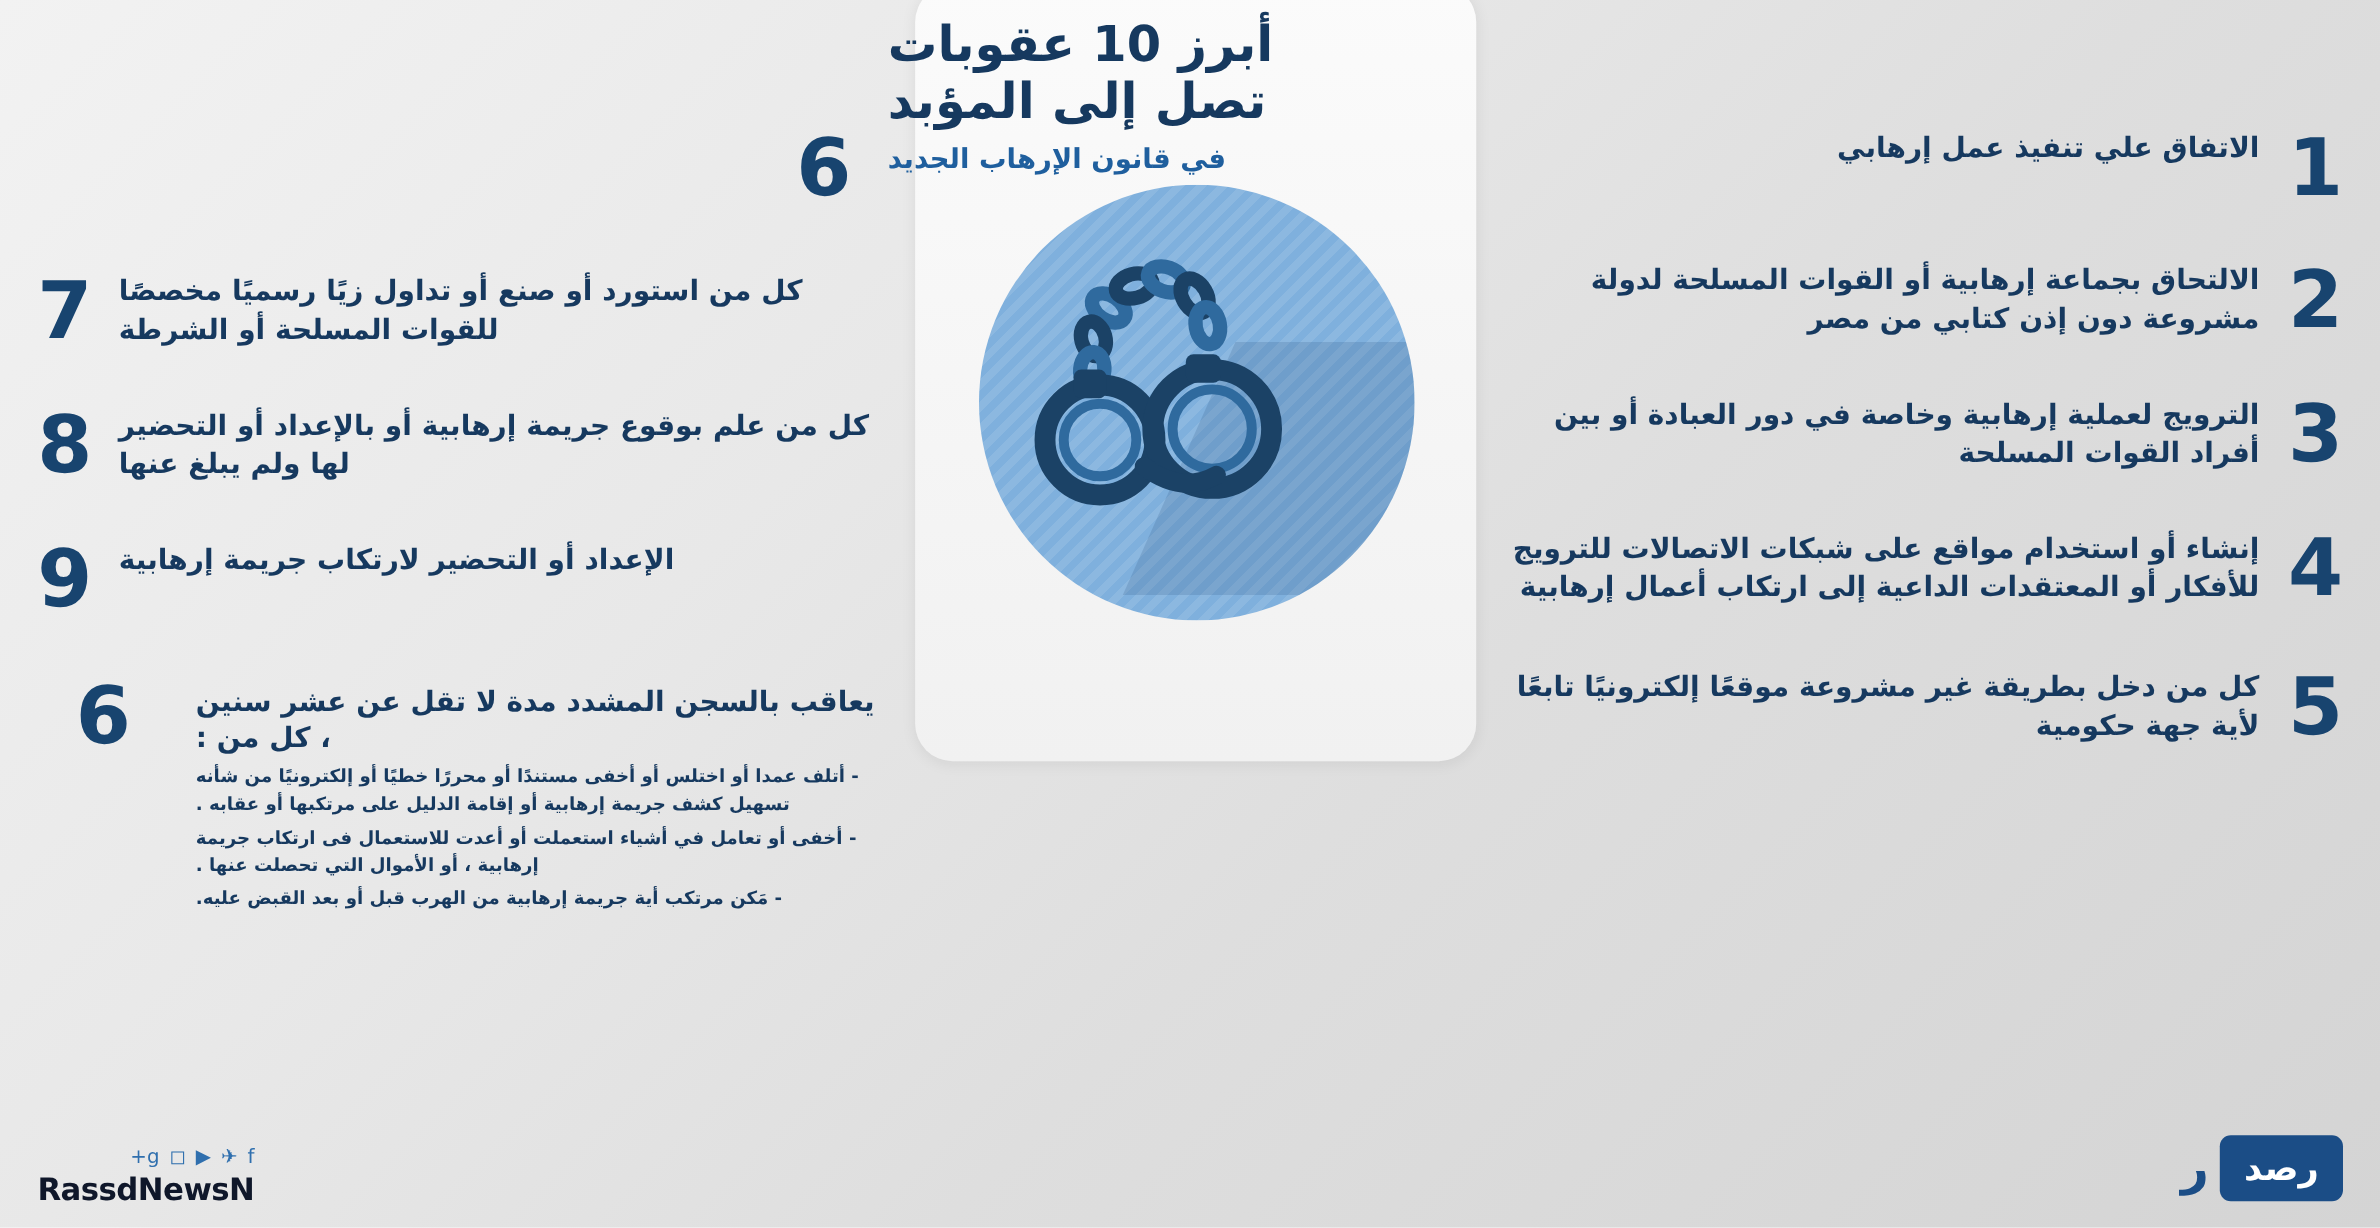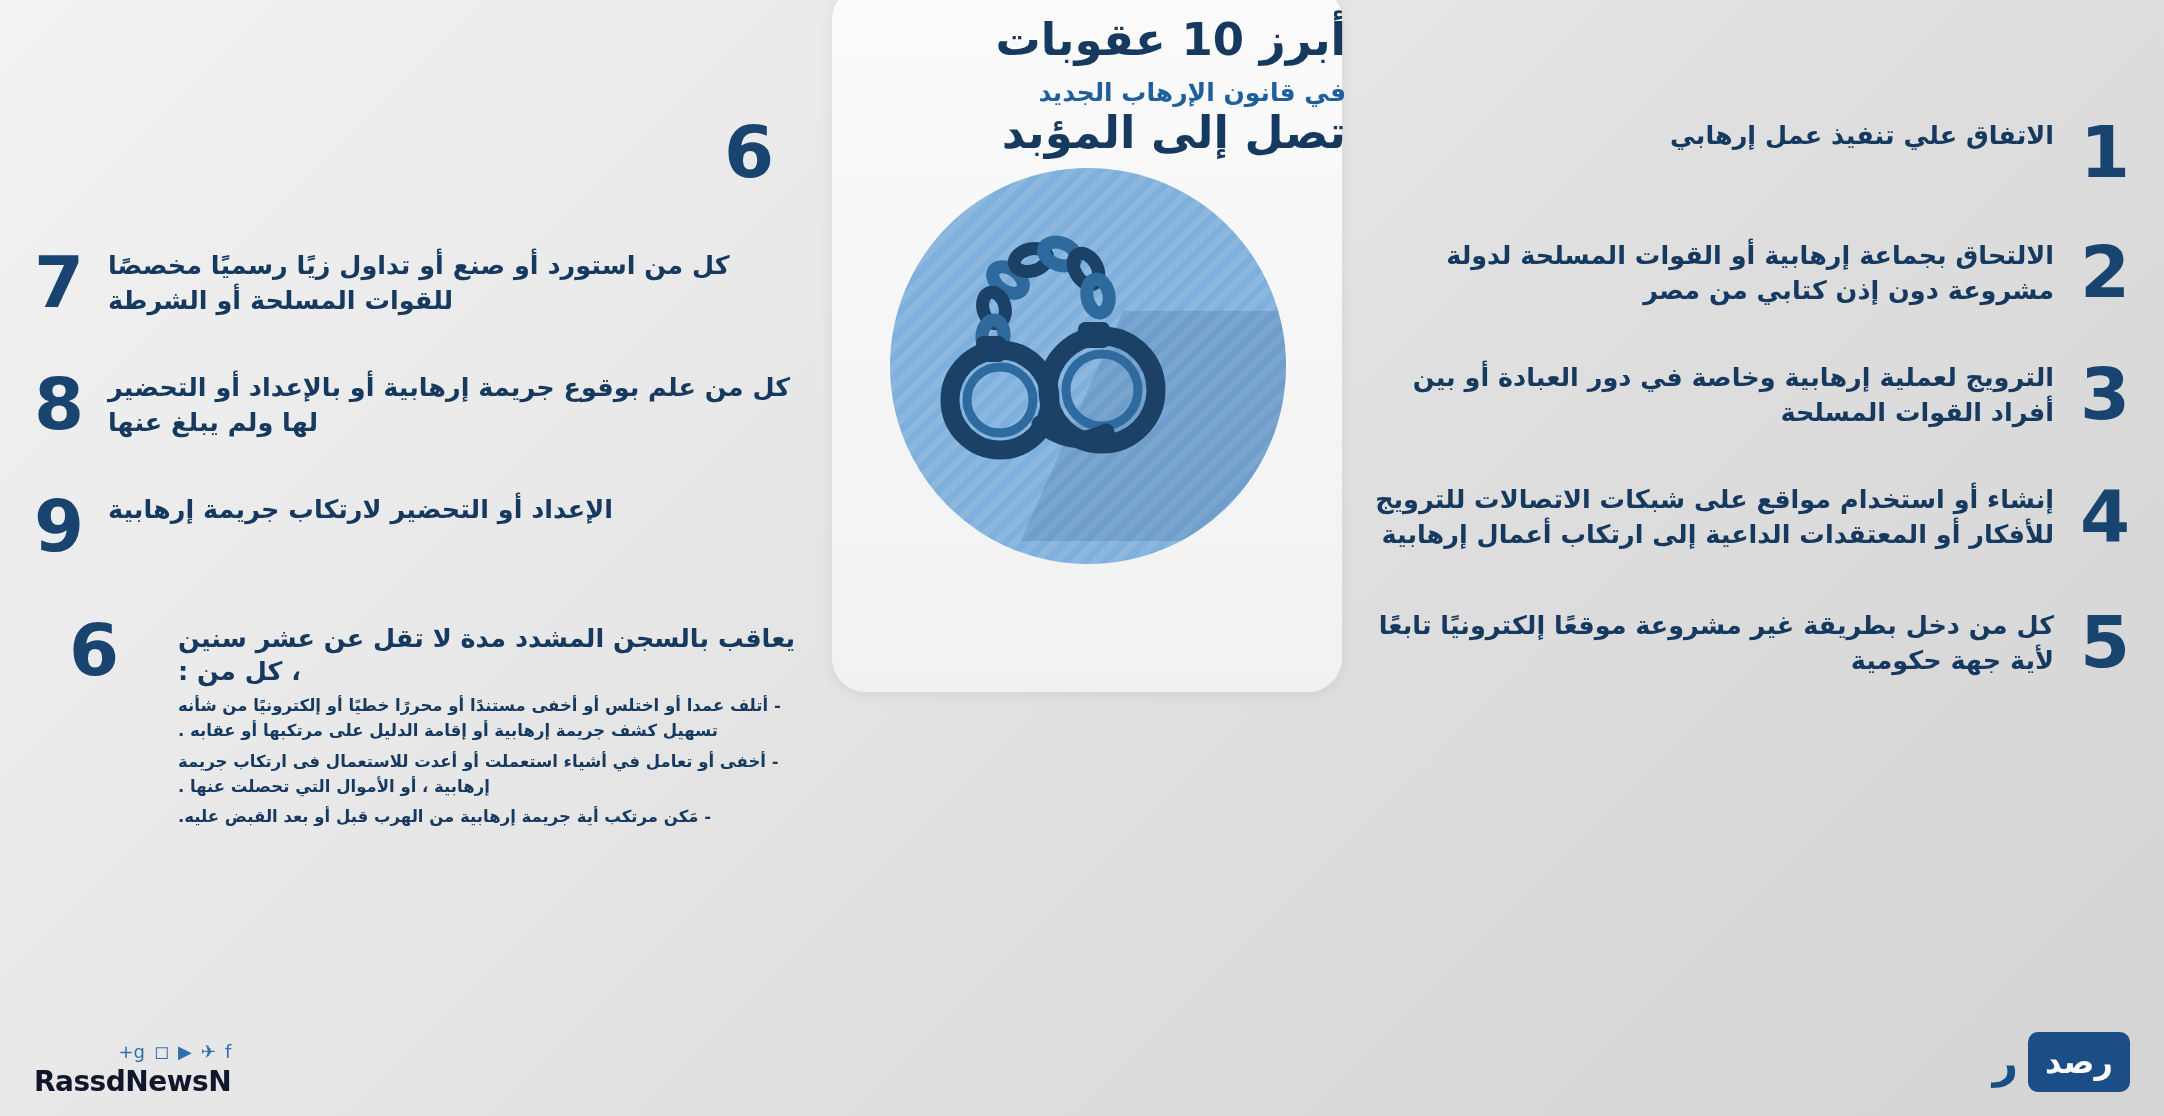--- a/index.html
+++ b/index.html
@@ -18,23 +18,23 @@
   #center-card {
     position: absolute;
     left: 832px; top: -14px;
     width: 510px; height: 706px;
     background: linear-gradient(180deg, #fbfbfb 0%, #f1f1f1 100%);
     border-radius: 34px;
     box-shadow: 0 2px 14px rgba(0,0,0,0.07);
   }
   #title-block {
     position: absolute;
-    left: 836px; top: 14px;
+    left: 807px; top: 14px;
     width: 510px;
-    text-align: right;
+    text-align: left;
     z-index: 4;
   }
   #title-line1 {
     font-size: 45px; font-weight: bold; color: #16395f;
     letter-spacing: -0.5px; line-height: 1.15;
   }
   #title-line2 {
     font-size: 45px; font-weight: bold; color: #16395f;
     line-height: 1.15;
   }
@@ -125,40 +125,40 @@
   #brand-name {
     font-size: 28px; font-weight: bold; color: #0f172a;
     font-family: "DejaVu Sans", "Liberation Sans", sans-serif;
     letter-spacing: -0.5px;
   }
   #footer-right {
     position: absolute; right: 34px; bottom: 24px;
     display: flex; align-items: center; gap: 10px;
   }
   #logo-box {
-    width: 102px; height: 60px;
+    width: 112px; height: 60px;
     background: #1b4d86;
     border-radius: 10px;
     display: flex; align-items: center; justify-content: center;
     color: #ffffff; font-size: 32px; font-weight: bold;
     letter-spacing: 2px;
   }
   #logo-mark {
     color: #1b4d86; font-size: 44px; font-weight: bold; line-height: 1;
   }
 </style>
 </head>
 <body>
 
 <div id="center-card"></div>
 
 <div id="title-block">
   <div id="title-line1">أبرز 10 عقوبات</div>
+  <div id="title-line2">تصل إلى المؤبد</div>
   <div id="title-line3">في قانون الإرهاب الجديد</div>
-  <div id="title-line2">تصل إلى المؤبد</div>
 </div>
 
 <div id="illus-wrap">
   <div id="illus-circle">
     <div id="illus-shadow"></div>
   </div>
   <svg id="cuffs-svg" width="396" height="396" viewBox="0 0 396 396">
     <g fill="none" stroke="#1b4266" stroke-width="13" stroke-linecap="round">
 
       <ellipse cx="118" cy="112" rx="17" ry="11" transform="rotate(35 118 112)" stroke="#2f6a9e"></ellipse>

